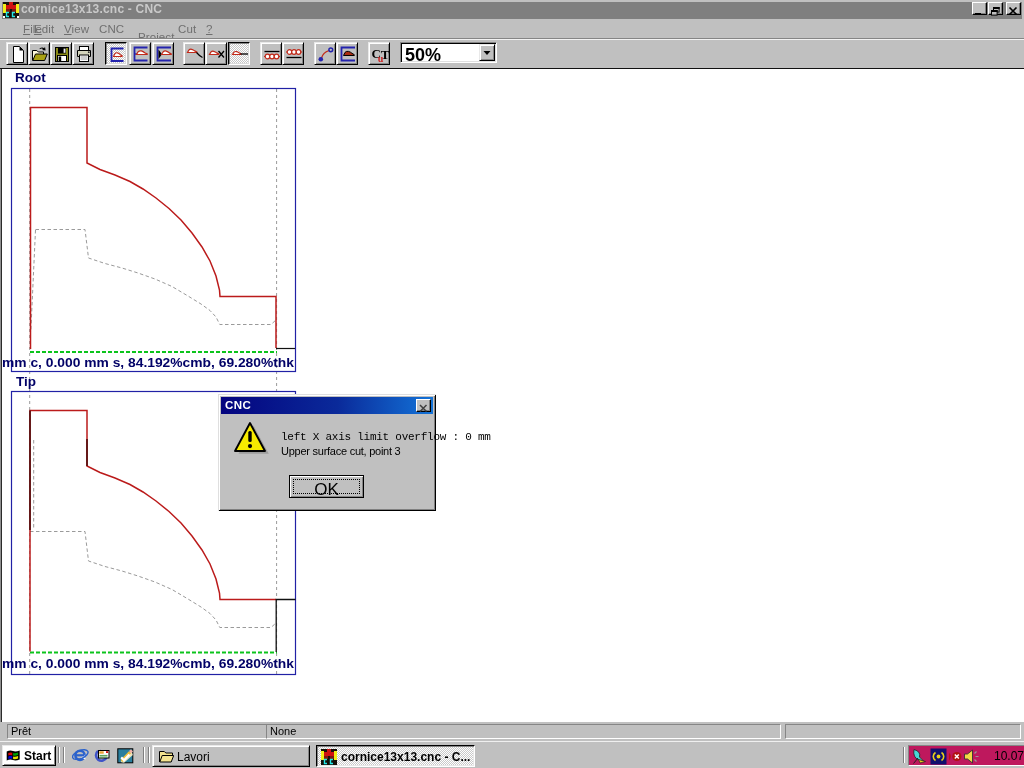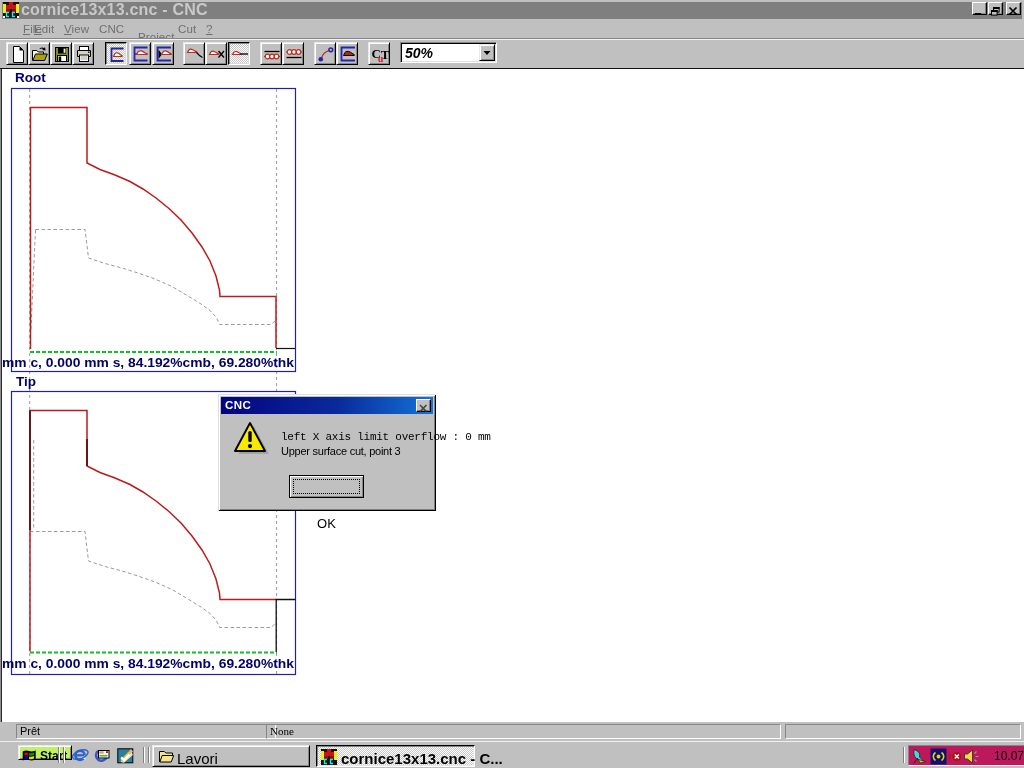--- a/index.html
+++ b/index.html
@@ -2,21 +2,21 @@
 <html><head>
 <meta charset="utf-8">
 <style>
   * { margin:0; padding:0; box-sizing:border-box; }
   html,body { width:1024px; height:768px; overflow:hidden; background:#c0c0c0;
     font-family:"Liberation Sans", sans-serif; }
   .abs { position:absolute; }
   #screen { position:relative; width:1024px; height:768px; }
   
   #titlebar { left:2px; top:2px; width:1020px; height:17px; background:#7f7f7f; }
-  #titletext { left:21px; top:2px; font-size:16px; font-weight:bold; color:#c9c9c9;
+  #titletext { left:21px; top:2px; font-size:12px; font-weight:bold; color:#c9c9c9;
     letter-spacing:0.2px; line-height:15px; }
   .capbtn { top:2px; width:15px; height:13px; background:#c0c0c0;
     border:1px solid; border-color:#ffffff #000000 #000000 #ffffff;
     box-shadow:inset -1px -1px 0 #808080; }
   
   #menubar { left:0; top:19px; width:1024px; height:19px; background:#c0c0c0; }
   .mi { position:absolute; top:4px; font-size:11.5px; color:#6f6f6f; letter-spacing:0.1px; }
   .mi u { text-decoration-color:#6f6f6f; }
   #menusep1 { left:0; top:38px; width:1024px; height:1px; background:#858585; }
   #menusep2 { left:0; top:39px; width:1024px; height:1px; background:#f2f2f2; }
@@ -45,39 +45,39 @@
     font-size:11.5px; letter-spacing:0.5px; }
   #dlgclose { position:absolute; right:2px; top:2px; width:15px; height:13px;
     background:#c0c0c0; border:1px solid; border-color:#fff #000 #000 #fff;
     box-shadow:inset -1px -1px 0 #808080; }
   .dtext { position:absolute; left:63px; font-size:11px; letter-spacing:-0.25px; color:#000; white-space:pre; }
   #okbtn { position:absolute; left:71px; top:81px; width:75px; height:23px;
     background:#c0c0c0; border:1px solid #000;
     box-shadow:inset 1px 1px 0 #fff, inset -1px -1px 0 #868686; }
   #okfocus { position:absolute; left:3px; top:3px; width:67px; height:15px;
     border:1px dotted #000; }
-  #oktext { position:absolute; width:100%; text-align:center; top:4px; font-size:13px; color:#000;margin-top:36px; }
+  #oktext { position:absolute; width:100%; text-align:center; top:4px; font-size:17px; color:#000; }
   
   #statusbar { left:0; top:722px; width:1024px; height:19px; background:#c0c0c0; }
   .sp { position:absolute; top:2px; height:15px; border:1px solid;
     border-color:#868686 #fff #fff #868686; }
   .sp span { position:absolute; left:3px; top:0px; font-size:11px; color:#000; }
   
   #taskbar { left:0; top:741px; width:1024px; height:27px; background:#c0c0c0;
     border-top:1px solid #efefef; }
-  #startbtn { left:2px; top:3px; width:54px; height:15px; background:#bef264;
+  #startbtn { left:2px; top:3px; width:54px; height:21px; background:#ffffff;
     border:1px solid; border-color:#e9e9e9 #000 #000 #e9e9e9;
-    box-shadow:inset 1px 1px 0 #fff, inset -1px -1px 0 #868686;margin-left:16px; }
+    box-shadow:inset 1px 1px 0 #fff, inset -1px -1px 0 #868686; }
   #startbtn span { position:absolute; left:21px; top:3px; font-weight:bold; font-size:12px; }
   .tsep { position:absolute; top:5px; width:2px; height:16px; background:#fff;
     border-left:1px solid #808080; }
   .task { position:absolute; top:3px; height:22px; background:#c0c0c0;
     border:1px solid; border-color:#e9e9e9 #000 #000 #e9e9e9;
     box-shadow:inset 1px 1px 0 #fff, inset -1px -1px 0 #868686;
-    font-size:15px; color:#000; }
+    font-size:12px; color:#000; }
   .task span { position:absolute; left:24px; top:4px; white-space:nowrap; }
   #taskactive { border-color:#000 #fff #fff #000;
     box-shadow:inset 1px 1px 0 #868686, inset -1px -1px 0 #e8e8e8;
     background:repeating-conic-gradient(#ffffff 0deg 90deg, #c9c9c9 90deg 180deg);
     background-size:2px 2px; }
   #taskactive span { font-weight:bold; }
   #tray { left:908px; top:3px; width:123px; height:21px; background:#be185d;
     border:1px solid; border-color:#868686 #fff #fff #868686; }
   #time { position:absolute; right:6px; top:3px; font-size:12px; color:#000; }
 </style>
@@ -230,21 +230,21 @@
 
     <div class="tb" style="left:368px;">
         <svg width="18" height="19" viewBox="0 0 18 19">
           <text x="0.5" y="12.5" font-family="Liberation Serif" font-weight="bold" font-size="13" fill="#000">C</text>
           <text x="6.7" y="16.5" font-family="Liberation Serif" font-weight="bold" font-size="10" fill="#cc2020">u</text>
           <text x="9.8" y="13.5" font-family="Liberation Serif" font-weight="bold" font-size="13" fill="#000">T</text>
         </svg>
       </div>
 
     <div class="abs" style="left:400px;top:2px;width:97px;height:21px;background:#fff;border:1px solid;border-color:#868686 #fff #fff #868686;box-shadow:inset 1px 1px 0 #000, inset -1px -1px 0 #dfdfdf;">
-      <span style="position:absolute;left:4px;top:2px;font-size:14px;font-weight:bold;color:#000;font-style:italic;">50%</span>
+      <span style="position:absolute;left:4px;top:2px;font-size:18px;font-weight:bold;color:#000;">50%</span>
       <div style="position:absolute;right:1px;top:1px;width:16px;height:17px;background:#c0c0c0;border:1px solid;border-color:#e9e9e9 #000 #000 #e9e9e9;box-shadow:inset 1px 1px 0 #fff, inset -1px -1px 0 #868686;">
         <svg width="14" height="15">
             <path d="M3.5 6 H10.5 L7 10 Z" fill="#000"></path>
           </svg>
       </div>
     </div>
   </div>
   <div id="clienttop" class="abs"></div>
 
   <div id="client" class="abs"></div>
@@ -296,24 +296,24 @@
     </svg>
     <div class="dtext" style="top:37px;font-family:Liberation Mono, monospace;">left X axis limit overflow : 0 mm</div>
     <div class="dtext" style="top:51px;">Upper surface cut, point 3</div>
     <div id="okbtn">
         <div id="okfocus"></div>
         <div id="oktext">OK</div>
       </div>
   </div>
 
   <div id="statusbar" class="abs">
-    <div class="sp" style="left:16px;width:260px;">
+    <div class="sp" style="left:7px;width:260px;">
         <span>Prêt</span>
       </div>
-    <div class="sp" style="left:266px;width:515px;font-family:Liberation Serif, serif;">
+    <div class="sp" style="left:266px;width:515px;">
         <span>None</span>
       </div>
     <div class="sp" style="left:785px;width:236px;"></div>
   </div>
 
   <div id="taskbar" class="abs">
     <div id="startbtn" class="abs">
       <svg style="position:absolute;left:2px;top:2px;" width="17" height="16" viewBox="0 0 16 16">
           <path d="M1.2 3.6 Q4.5 1.8 7.5 3 Q10 4.1 14.2 2.4 L14.2 11.4 Q10 13.1 7.5 12 Q4.5 10.8 1.2 12.6 Z" fill="#000"></path>
           <path d="M2.8 5 Q4.5 4 6.8 4.8 L6.8 7.4 Q4.5 6.6 2.8 7.6 Z" fill="#e00000"></path>

